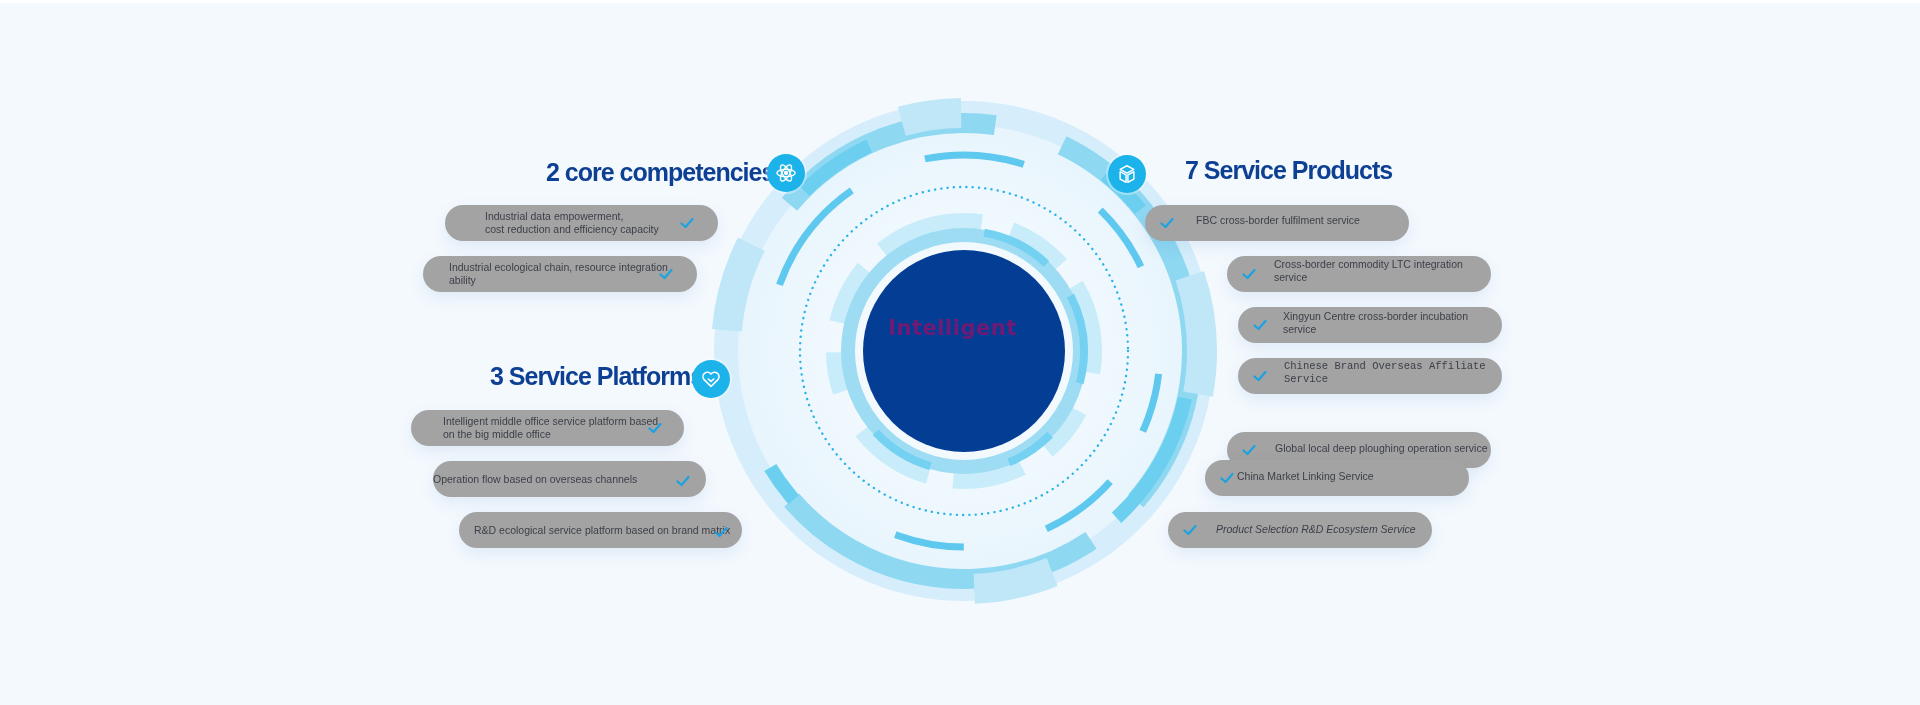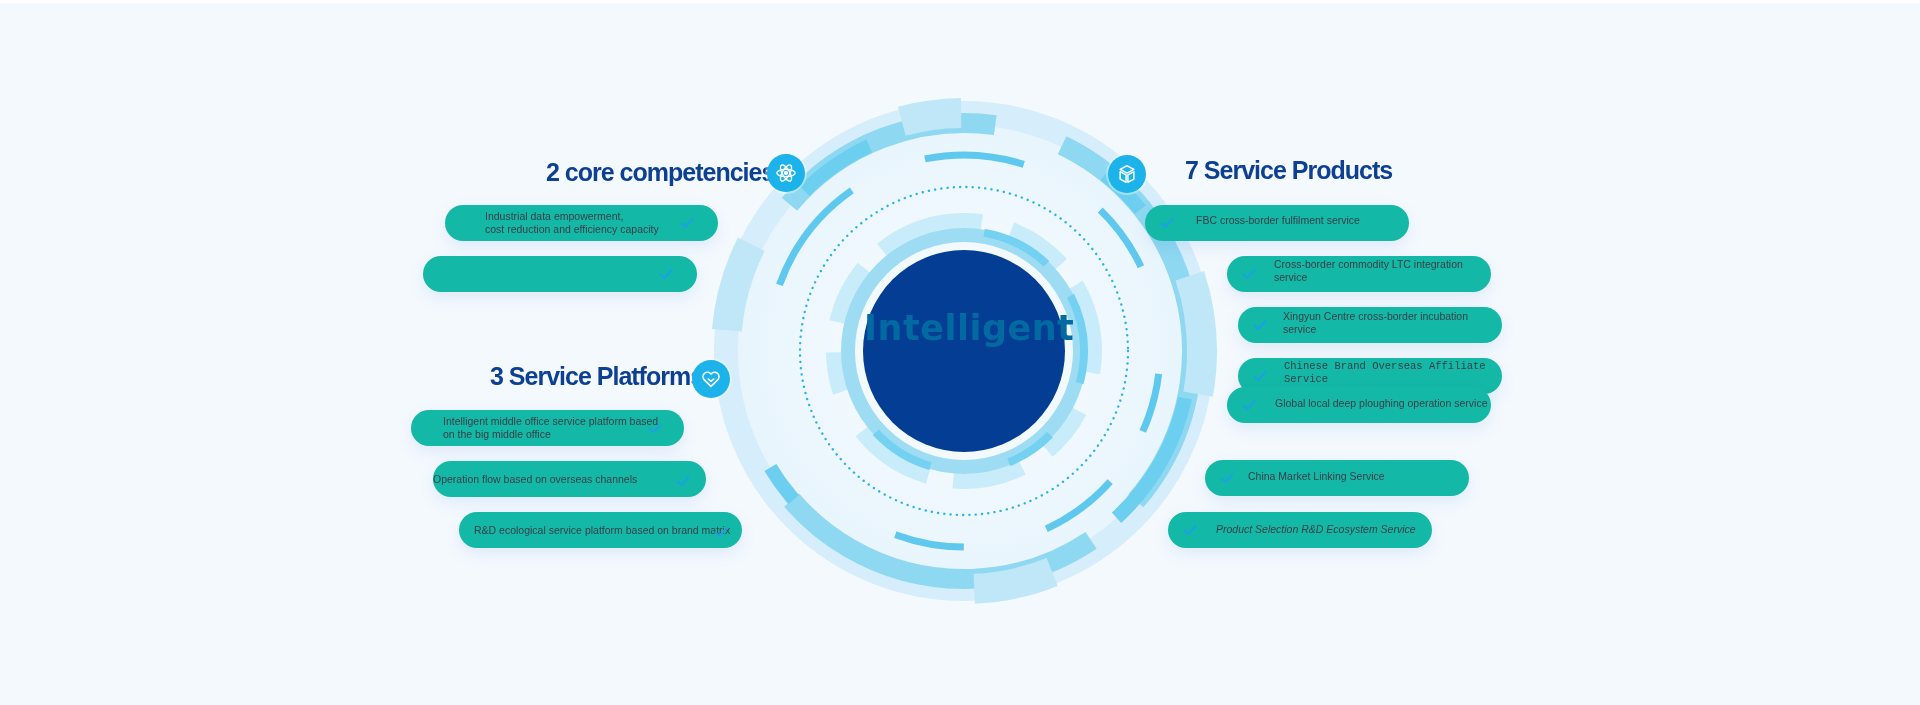--- a/index.html
+++ b/index.html
@@ -13,29 +13,29 @@
     .section-title {
       position: absolute; margin: 0; font-weight: 700; color: #0d3f93;
       font-size: 25px; letter-spacing: -1px; white-space: nowrap; line-height: 30px;
     }
     .badge {
       position: absolute; width: 38px; height: 38px; border-radius: 50%;
       background: #1cb2ea; display: flex; align-items: center; justify-content: center;
       box-shadow: 0 0 0 2px rgba(255,255,255,0.35);
     }
     .pill {
-      position: absolute; height: 36px; background: #14b8a6; border-radius: 18px;
+      position: absolute; height: 36px; background: #a3a3a3; border-radius: 18px;
       box-shadow: 0 6px 16px rgba(40, 110, 190, 0.10);
       display: flex; align-items: center; box-sizing: border-box;
     }
     .pill .txt { font-size: 10.5px; color: #3b3f48; line-height: 13px; }
     .pill .chk { position: absolute; top: 50%; transform: translateY(-50%); width: 14px; height: 12px; }
     .core-text {
       position: absolute; left: 864px; top: 306px; width: 177px; text-align: center;
-      color: #0369a1; font-weight: 700; font-size: 35px; line-height: 44px;
+      color: #701a75; font-weight: 700; font-size: 21px; line-height: 44px;
       font-family: "DejaVu Sans", sans-serif; letter-spacing: 0.5px;
     }
   </style>
 </head>
 <body>
 
 <div class="topstrip"></div>
 
 <svg class="rings" viewBox="0 0 1920 705" xmlns="http://www.w3.org/2000/svg">
   <defs>
@@ -84,20 +84,24 @@
 <div class="pill" style="left:445px; top:205px; width:273px;">
   <div class="txt" style="margin-left:40px;">
     <div>Industrial data empowerment,</div>
     <div>cost reduction and efficiency capacity</div>
   </div>
   <svg class="chk" style="right:24px;" viewBox="0 0 14 12">
       <path d="M1.5 6.5 L5.5 10 L12.5 2" fill="none" stroke="#1aa3e0" stroke-width="2.2" stroke-linecap="round" stroke-linejoin="round"></path>
     </svg>
 </div>
 <div class="pill" style="left:423px; top:256px; width:274px;">
+  <div class="txt" style="margin-left:26px;">
+    <div>Industrial ecological chain, resource integration</div>
+    <div>ability</div>
+  </div>
   <svg class="chk" style="right:24px;" viewBox="0 0 14 12">
       <path d="M1.5 6.5 L5.5 10 L12.5 2" fill="none" stroke="#1aa3e0" stroke-width="2.2" stroke-linecap="round" stroke-linejoin="round"></path>
     </svg>
 </div>
 
 <h2 class="section-title" style="left:490px; top:361px;">3 Service Platforms</h2>
 <div class="badge" style="left:692px; top:360px;">
   <svg width="22" height="22" viewBox="0 0 24 24" fill="none" stroke="#ffffff" stroke-width="1.7" stroke-linejoin="round" stroke-linecap="round">
     <path d="M12 20 L4.2 12.4 A4.6 4.6 0 0 1 12 6.6 A4.6 4.6 0 0 1 19.8 12.4 Z"></path>
     <path d="M9 12 L12 14.6 L15 12"></path>
@@ -152,30 +156,30 @@
       <path d="M1.5 6.5 L5.5 10 L12.5 2" fill="none" stroke="#1aa3e0" stroke-width="2.2" stroke-linecap="round" stroke-linejoin="round"></path>
     </svg>
   <div class="txt" style="margin-left:45px; margin-top:-4px;">Xingyun Centre cross-border incubation service</div>
 </div>
 <div class="pill" style="left:1238px; top:358px; width:264px;">
   <svg class="chk" style="left:15px;" viewBox="0 0 14 12">
       <path d="M1.5 6.5 L5.5 10 L12.5 2" fill="none" stroke="#1aa3e0" stroke-width="2.2" stroke-linecap="round" stroke-linejoin="round"></path>
     </svg>
   <div class="txt" style="margin-left:46px; margin-top:-6px;font-family:Liberation Mono, monospace;">Chinese Brand Overseas Affiliate Service</div>
 </div>
-<div class="pill" style="left:1227px; top:387px; width:264px;">
+<div class="pill" style="left:1227px; top:432px; width:264px;">
   <svg class="chk" style="left:15px;" viewBox="0 0 14 12">
       <path d="M1.5 6.5 L5.5 10 L12.5 2" fill="none" stroke="#1aa3e0" stroke-width="2.2" stroke-linecap="round" stroke-linejoin="round"></path>
     </svg>
   <div class="txt" style="margin-left:48px; margin-top:-4px;">Global local deep ploughing operation service</div>
 </div>
 <div class="pill" style="left:1205px; top:460px; width:264px;">
   <svg class="chk" style="left:15px;" viewBox="0 0 14 12">
       <path d="M1.5 6.5 L5.5 10 L12.5 2" fill="none" stroke="#1aa3e0" stroke-width="2.2" stroke-linecap="round" stroke-linejoin="round"></path>
     </svg>
-  <div class="txt" style="margin-left:43px; margin-top:-4px;">China Market Linking Service</div>
+  <div class="txt" style="margin-left:32px; margin-top:-4px;">China Market Linking Service</div>
 </div>
 <div class="pill" style="left:1168px; top:512px; width:264px;">
   <svg class="chk" style="left:15px;" viewBox="0 0 14 12">
       <path d="M1.5 6.5 L5.5 10 L12.5 2" fill="none" stroke="#1aa3e0" stroke-width="2.2" stroke-linecap="round" stroke-linejoin="round"></path>
     </svg>
   <div class="txt" style="margin-left:48px; margin-top:-2px;font-style:italic;">Product Selection R&amp;D Ecosystem Service</div>
 </div>
 
 </body></html>

